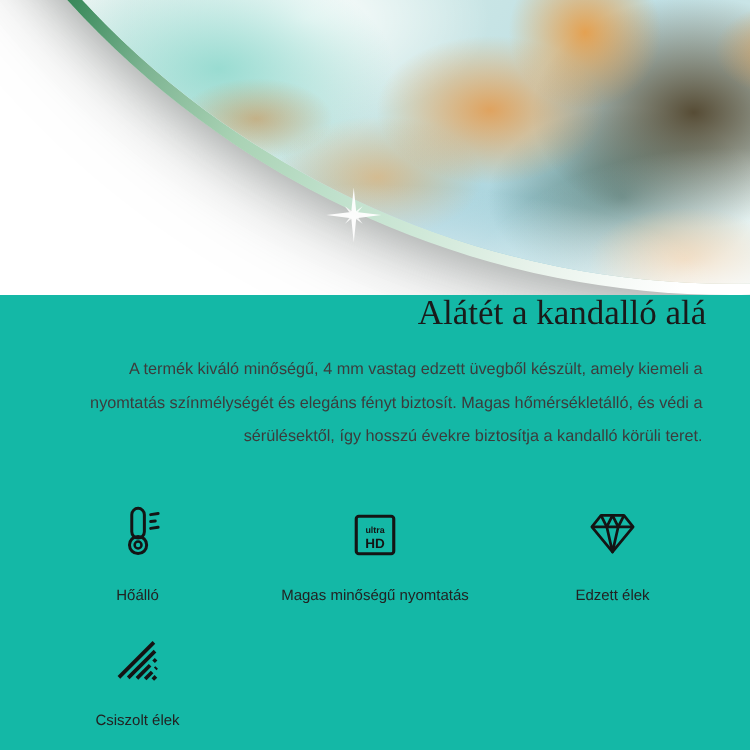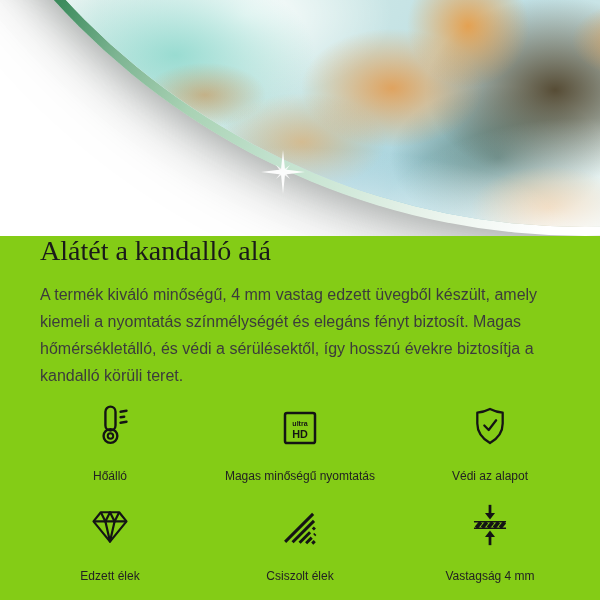--- a/index.html
+++ b/index.html
@@ -1,18 +1,18 @@
 <!DOCTYPE html>
 <html><head>
 <meta charset="utf-8">
 <style>
   html,body{margin:0;padding:0;background:#ffffff;}
   #stage{
     position:relative;width:600px;height:600px;overflow:hidden;
-    background:#84cc16;font-family:"Liberation Sans",sans-serif;
+    background:#14b8a6;font-family:"Liberation Sans",sans-serif;text-align:right;
   }
 
   
   .hero{position:absolute;left:0;top:0;width:600px;height:236px;overflow:hidden;background:#fff;}
   
   .glass-shadow{
     position:absolute;left:-132px;top:-1197px;width:1432px;height:1432px;border-radius:50%;
     box-shadow:0 0 38px 4px rgba(126,132,130,.55), 0 26px 60px rgba(126,132,130,.35);
   }
   
@@ -50,21 +50,21 @@
   .sparkle{position:absolute;left:283px;top:172px;width:0;height:0;}
   .sparkle svg{position:absolute;left:-26px;top:-26px;}
 
   
   .copy{position:absolute;left:40px;top:234px;width:525px;}
   .title{
     font-family:"Liberation Serif",serif;font-weight:400;
     font-size:28px;line-height:34px;color:#1a1a1a;margin:0;
   }
   .desc{
-    margin:13px 0 0 0;font-size:16px;line-height:27px;color:#3c3c3c;width:522px;
+    margin:13px 0 0 0;font-size:13px;line-height:27px;color:#3c3c3c;width:522px;
   }
 
   
   .features{
     position:absolute;left:15px;top:402px;width:570px;
     display:grid;grid-template-columns:repeat(3,1fr);row-gap:19px;
   }
   .feature{display:flex;flex-direction:column;align-items:center;}
   .f-icon{height:46px;display:flex;align-items:flex-end;justify-content:center;}
   .f-label{margin-top:21px;font-size:12px;color:#222;white-space:nowrap;}
@@ -119,29 +119,20 @@
       <div class="f-icon">
         <svg width="40" height="40" viewBox="0 0 48 48">
           <rect x="6" y="6" width="36" height="36" rx="2.5" fill="none" stroke="#141414" stroke-width="3"></rect>
           <text x="24" y="22" text-anchor="middle" fill="#141414" class="hd-top">ultra</text>
           <text x="24" y="36" text-anchor="middle" fill="#141414" class="hd-bottom">HD</text>
         </svg>
       </div>
       <div class="f-label">Magas minőségű nyomtatás</div>
     </div>
 
-    <div class="feature">
-      <div class="f-icon">
-        <svg width="42" height="44" viewBox="0 0 48 48" fill="none" stroke="#141414" stroke-width="2.6" stroke-linecap="round" stroke-linejoin="round">
-          <path d="M24 4.5 C29 7 33.5 8.3 38.5 8.8 L38.5 21 C38.5 31.5 31.5 39 24 43.5 C16.5 39 9.5 31.5 9.5 21 L9.5 8.8 C14.5 8.3 19 7 24 4.5 Z"></path>
-          <path d="M17.5 23.5 L22.5 28.5 L31 17.5"></path>
-        </svg>
-      </div>
-      <div class="f-label">Védi az alapot</div>
-    </div>
 
     <div class="feature">
       <div class="f-icon">
         <svg width="48" height="44" viewBox="0 0 48 48" fill="none" stroke="#141414" stroke-width="2.4" stroke-linejoin="round">
           <path d="M14 9 L34 9 L42 19 L24 41 L6 19 Z"></path>
           <path d="M6 19 L42 19"></path>
           <path d="M14 9 L19 19 L24 9 L29 19 L34 9"></path>
           <path d="M19 19 L24 41 L29 19"></path>
         </svg>
       </div>
@@ -154,34 +145,15 @@
           <path d="M7 41 L39 9"></path>
           <path d="M15.5 41.5 L40 17"></path>
           <path d="M23.5 42 L41 24.5" stroke-dasharray="17 4.5"></path>
           <path d="M31 42.5 L41.5 32" stroke-dasharray="9 4"></path>
           <path d="M38 43 L42 39" stroke-dasharray="4 3.5"></path>
         </svg>
       </div>
       <div class="f-label">Csiszolt élek</div>
     </div>
 
-    <div class="feature">
-      <div class="f-icon">
-        <svg width="44" height="46" viewBox="0 0 48 48" fill="none">
-          <path d="M24 2 L24 11" stroke="#141414" stroke-width="3"></path>
-          <path d="M18.5 11 L29.5 11 L24 18 Z" fill="#141414"></path>
-          <path d="M24 46 L24 37" stroke="#141414" stroke-width="3"></path>
-          <path d="M18.5 37 L29.5 37 L24 30 Z" fill="#141414"></path>
-          <path d="M6.5 20.5 L41.5 20.5 M6.5 27.5 L41.5 27.5" stroke="#141414" stroke-width="1.6"></path>
-          <g stroke="#141414" stroke-width="4">
-            <path d="M9 27 L14 21"></path>
-            <path d="M15.5 27 L20.5 21"></path>
-            <path d="M22 27 L27 21"></path>
-            <path d="M28.5 27 L33.5 21"></path>
-            <path d="M35 27 L40 21"></path>
-          </g>
-        </svg>
-      </div>
-      <div class="f-label">Vastagság 4 mm</div>
-    </div>
 
   </div>
 </div>
 
 </body></html>

